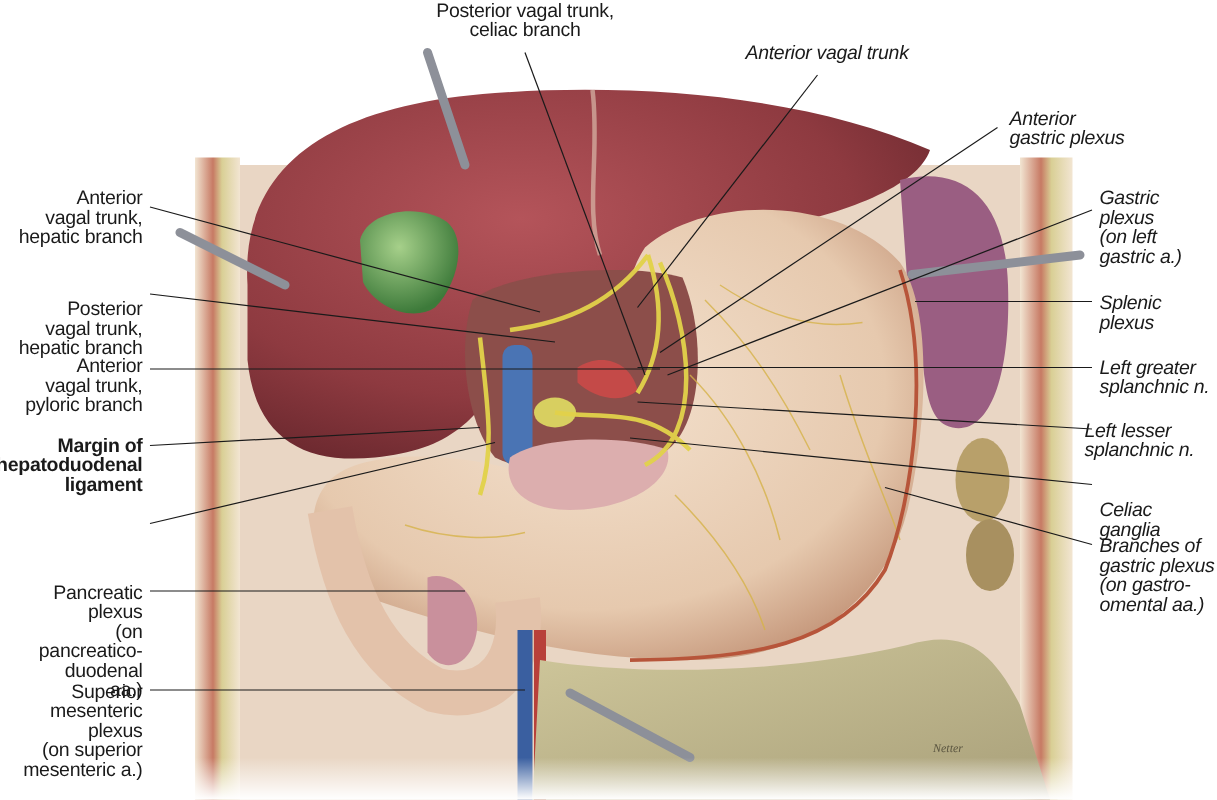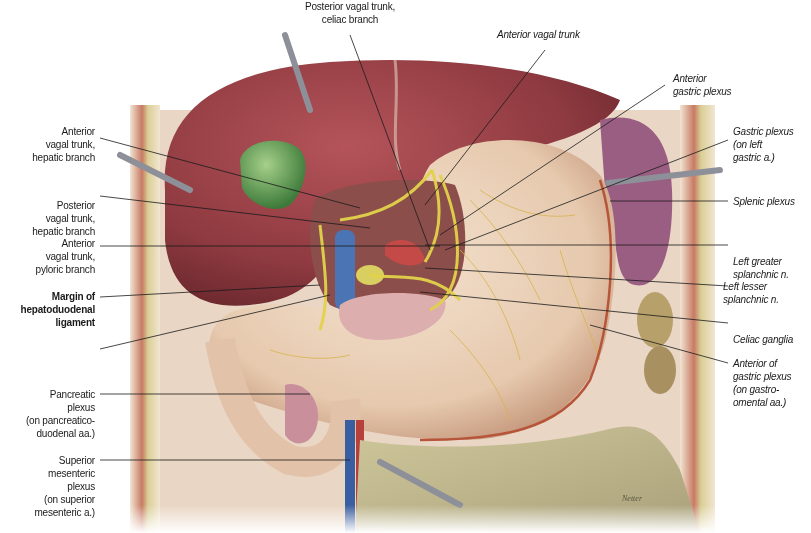--- a/index.html
+++ b/index.html
@@ -1,19 +1,19 @@
 <!DOCTYPE html>
 <html><head>
 <meta charset="utf-8">
 <style>
   html, body { margin: 0; padding: 0; background: #ffffff; }
   body { width: 811px; height: 533px; position: relative; overflow: hidden;
          font-family: "Liberation Sans", sans-serif; }
   .figure { position: absolute; left: 0; top: 0; width: 811px; height: 533px; }
-  .label { position: absolute; font-size: 10px; line-height: 13px; color: #1a1a1a;
+  .label { position: absolute; font-size: 13px; line-height: 13px; color: #1a1a1a;
            letter-spacing: -0.2px; white-space: pre-line; }
   .label.right { text-align: right; }
   .label.left { text-align: left; font-style: italic; }
   .label.center { text-align: center; }
   svg { position: absolute; left: 0; top: 0; }
 </style>
 </head>
 <body>
 
 <div class="figure">
@@ -167,22 +167,22 @@
   <div class="label center" style="left:290px; top:0px; width:120px;">Posterior vagal trunk,
 celiac branch</div>
   <div class="label left" style="left:497px; top:28px;">Anterior vagal trunk</div>
   <div class="label left" style="left:673px; top:72px;">Anterior
 gastric plexus</div>
 
   <div class="label left" style="left:733px; top:125px;">Gastric plexus
 (on left
 gastric a.)</div>
   <div class="label left" style="left:733px; top:195px;">Splenic plexus</div>
-  <div class="label left" style="left:733px; top:238px;margin-top:17px;">Left greater
+  <div class="label left" style="left:733px; top:238px;">Left greater
 splanchnic n.</div>
   <div class="label left" style="left:723px; top:280px;">Left lesser
 splanchnic n.</div>
   <div class="label left" style="left:733px; top:333px;">Celiac ganglia</div>
-  <div class="label left" style="left:733px; top:357px;">Anterior of
+  <div class="label left" style="left:733px; top:357px;">Branches of
 gastric plexus
 (on gastro-
 omental aa.)</div>
 </div>
 
 </body></html>

